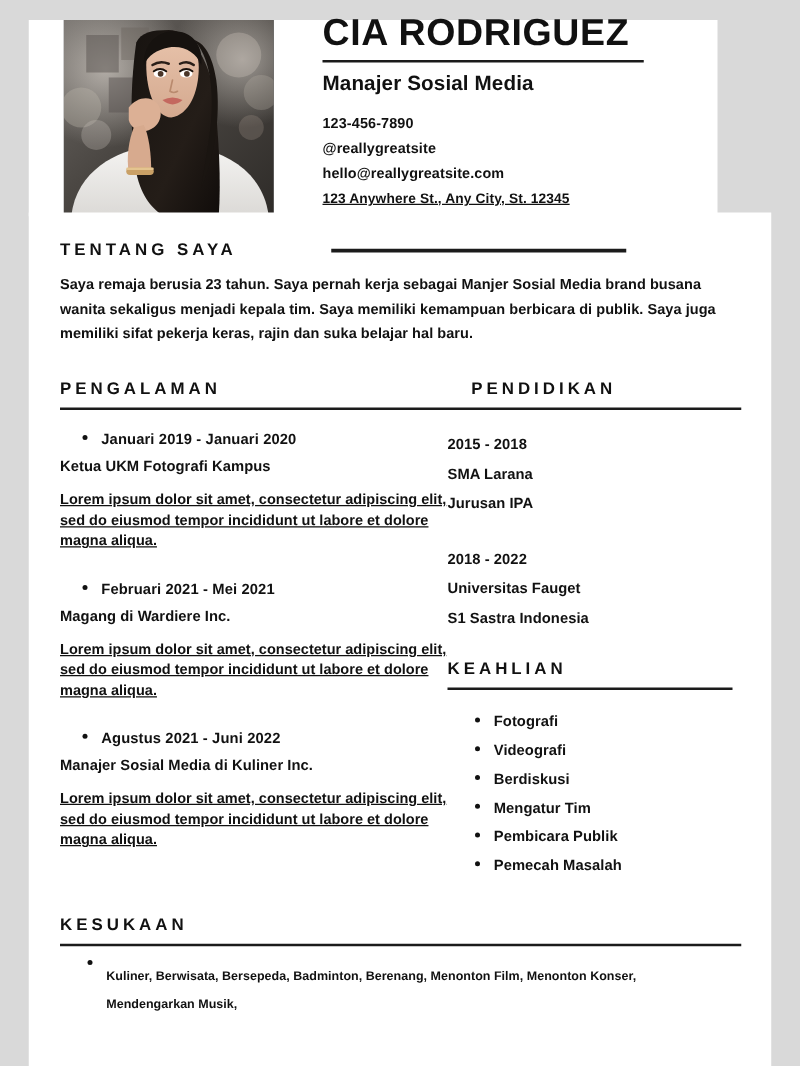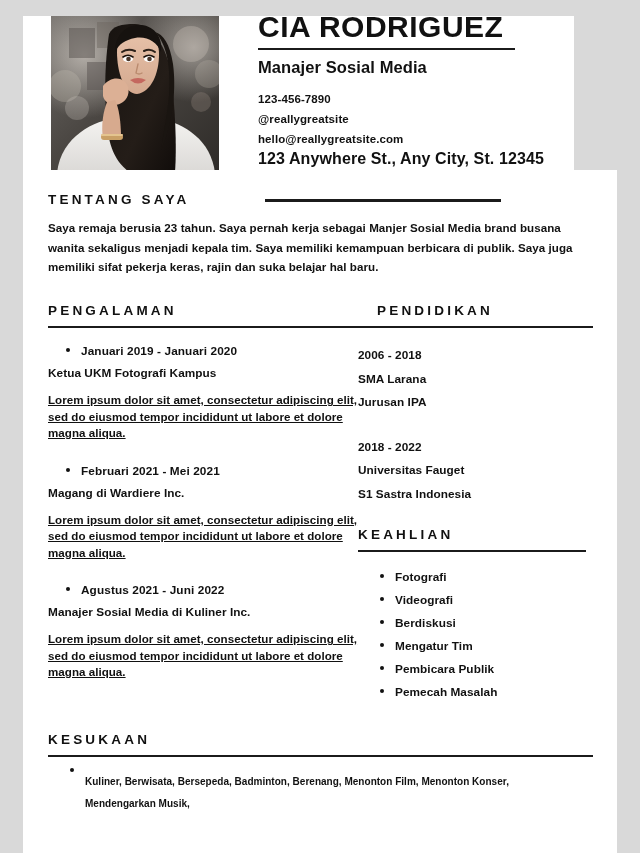--- a/index.html
+++ b/index.html
@@ -70,21 +70,21 @@
   }
   .contact {
     margin-top: 12px;
   }
   .contact-line {
     font-size: 11.5px;
     font-weight: bold;
     line-height: 20px;
     letter-spacing: 0.1px;
   }
-  .contact-line.addr { font-size: 16px; }
+  .contact-line.addr { font-size: 11px; text-decoration: underline; }
 
   
   .body-panel {
     position: absolute;
     left: 23px;
     top: 170px;
     width: 594px;
     height: 683px;
     background: #ffffff;
     box-sizing: border-box;
@@ -395,21 +395,21 @@
           </div>
           <div class="exp-role">Manajer Sosial Media di Kuliner Inc.</div>
           <div class="exp-desc">Lorem ipsum dolor sit amet, consectetur adipiscing elit, sed do eiusmod tempor incididunt ut labore et dolore magna aliqua.</div>
         </div>
 
       </div>
 
       <div class="col-right">
 
         <div class="edu-item">
-          <div class="edu-line">2006 - 2018</div>
+          <div class="edu-line">2015 - 2018</div>
           <div class="edu-line">SMA Larana</div>
           <div class="edu-line">Jurusan IPA</div>
         </div>
 
         <div class="edu-item">
           <div class="edu-line">2018 - 2022</div>
           <div class="edu-line">Universitas Fauget</div>
           <div class="edu-line">S1 Sastra Indonesia</div>
         </div>
 

